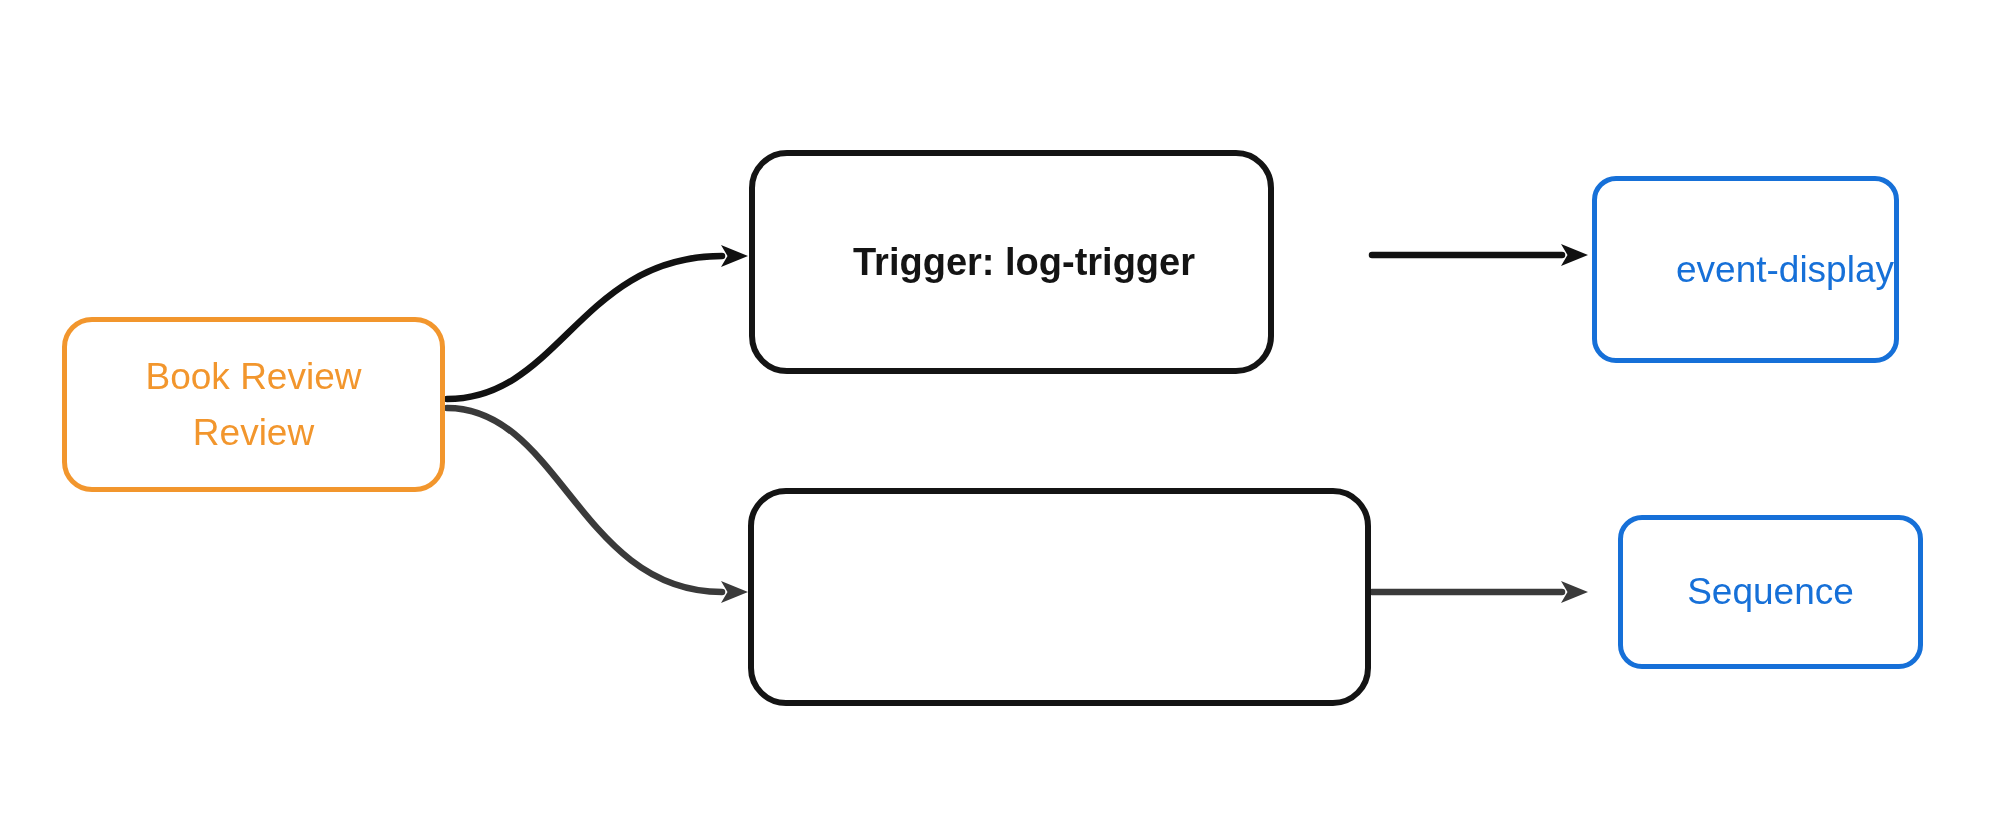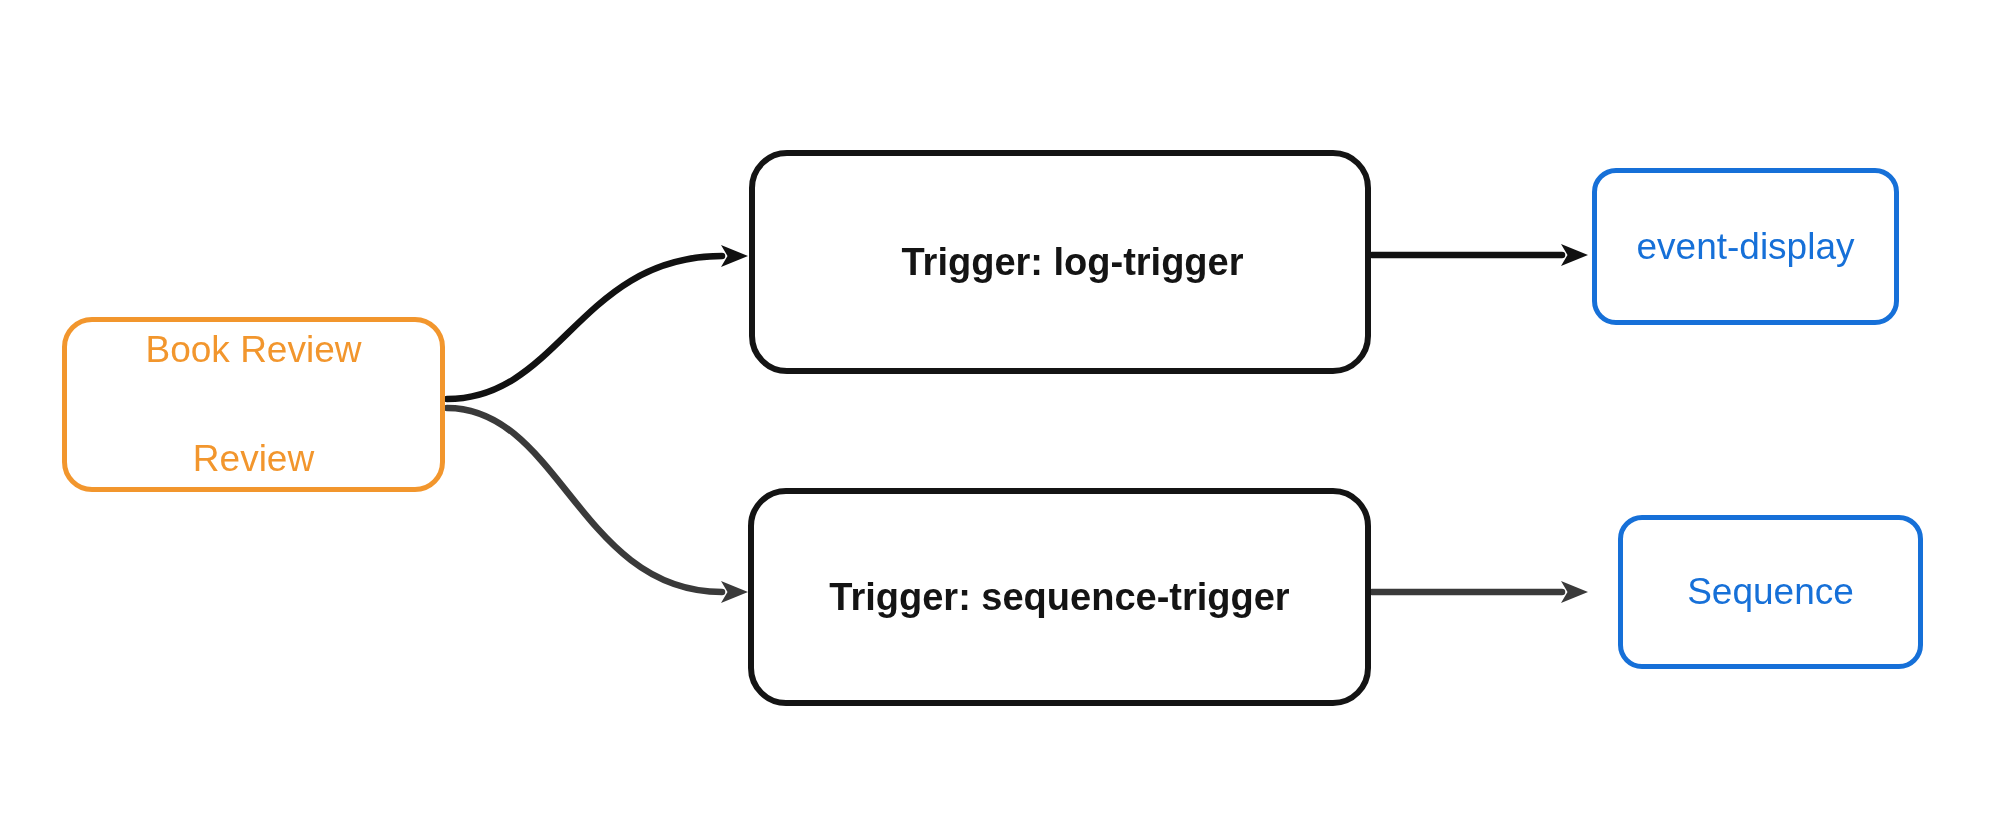--- a/index.html
+++ b/index.html
@@ -40,44 +40,43 @@
     justify-content: center;
     text-align: center;
   }
   .node-broker {
     left: 62px; top: 317px; width: 383px; height: 175px;
     border: 5px solid var(--broker, #f2962d);
     border-radius: 30px;
     color: var(--broker, #f2962d);
     font-size: 37px;
     line-height: 56px;
-    justify-content: space-between;
   }
   .node-trigger {
     border: 6px solid var(--node-border, #141414);
     border-radius: 38px;
     color: var(--node-border, #141414);
     font-size: 38px;
     line-height: 54px;
   }
   .node-trigger-log {
-    left: 749px; top: 150px; width: 622px; height: 224px; padding-left: 25px;
+    left: 749px; top: 150px; width: 525px; height: 224px; padding-left: 25px;
   }
   .node-trigger-sequence {
     left: 748px; top: 488px; width: 623px; height: 218px;
   }
   .trigger-title { font-weight: bold; }
   .node-target {
     border: 5px solid var(--target, #1670d8);
     border-radius: 24px;
     color: var(--target, #1670d8);
     font-size: 37px;
   }
   .node-event-display {
-    left: 1592px; top: 168px; width: 307px; height: 157px;
+    left: 1592px; top: 176px; width: 307px; height: 187px; align-items: flex-end;
   }
   .node-sequence {
     left: 1594px; top: 515px; width: 305px; height: 154px; margin-left: 24px;
   }
 </style>
 </head>
 <body>
 
 <div id="canvas">
 
@@ -103,21 +102,20 @@
   <div class="node node-broker">
     <div>Book Review</div>
     <div>Review</div>
   </div>
 
   <div class="node node-trigger node-trigger-log">
     <div class="trigger-title">Trigger: log-trigger</div>
   </div>
 
   <div class="node node-trigger node-trigger-sequence">
-    <div class="trigger-title">Trigger: sequence-trigger</div>
   </div>
 
   <div class="node node-target node-event-display">
     <div>event-display</div>
   </div>
 
   <div class="node node-target node-sequence">
     <div>Sequence</div>
   </div>
 

